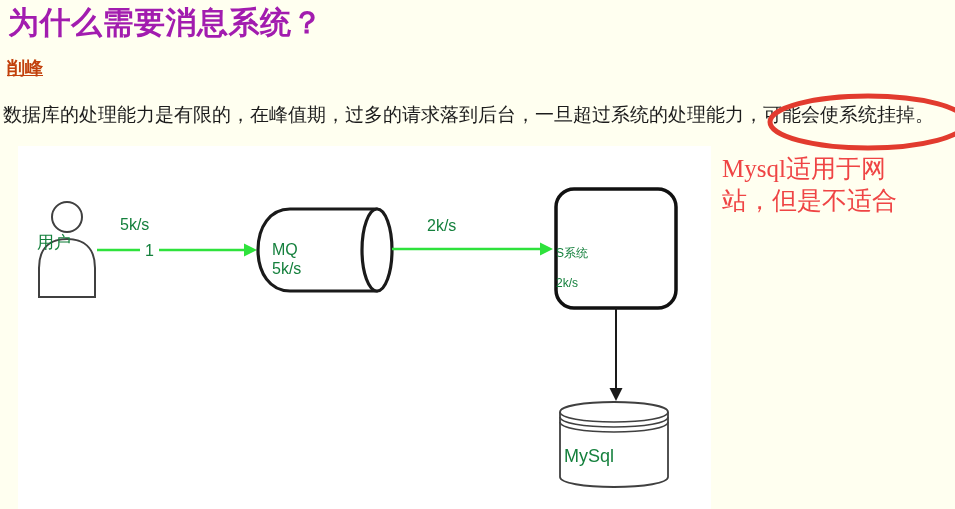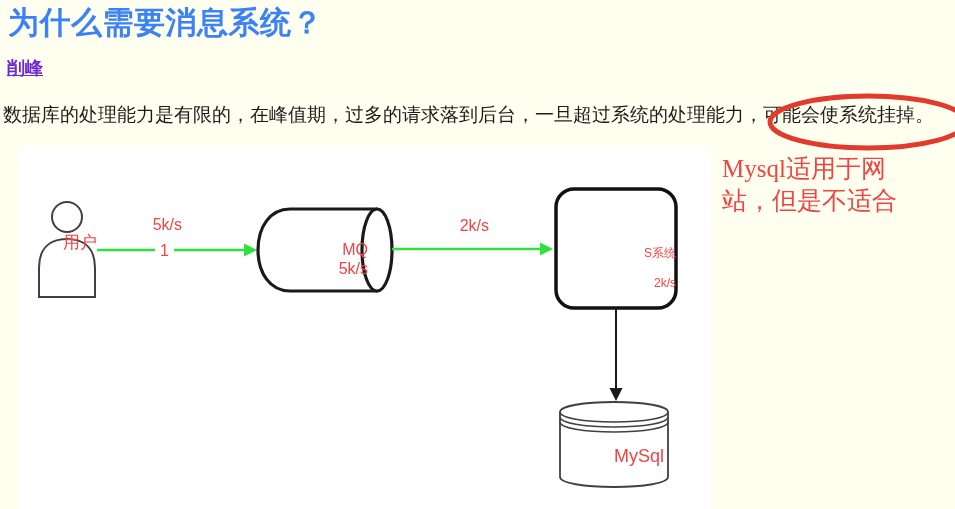--- a/index.html
+++ b/index.html
@@ -11,30 +11,30 @@
     background: #fffff0;
     overflow: hidden;
     font-family: "Liberation Sans", "DejaVu Sans", sans-serif;
     color: #1c1c1c;
   }
   .page-title {
     position: absolute;
     left: 8px; top: 2px;
     font-size: 31px;
     font-weight: 700;
-    color: #3b82f6;
+    color: #a21caf;
     letter-spacing: 0.5px;
     white-space: nowrap;
   }
   .section-heading {
     position: absolute;
     left: 7px; top: 56px;
     font-size: 18px;
     font-weight: 700;
-    color: #6d28d9;
+    color: #c2410c;
     text-decoration: underline;
   }
   .body-paragraph {
     position: absolute;
     left: 3px; top: 102px;
     font-size: 19px;
     color: #1c1c1c;
     white-space: nowrap;
   }
   .diagram-panel {
@@ -43,22 +43,22 @@
     width: 693px; height: 363px;
     background: #ffffff;
   }
   svg.overlay {
     position: absolute;
     left: 0; top: 0;
     pointer-events: none;
   }
   .dlabel {
     position: absolute;
-    text-align: right;
-    color: #ef4444;
+    text-align: left;
+    color: #15803d;
     font-size: 16px;
     line-height: 19px;
     white-space: nowrap;
   }
   .dlabel .mask {
     background: #ffffff;
     padding: 0 5px;
   }
   .annotation {
     position: absolute;

